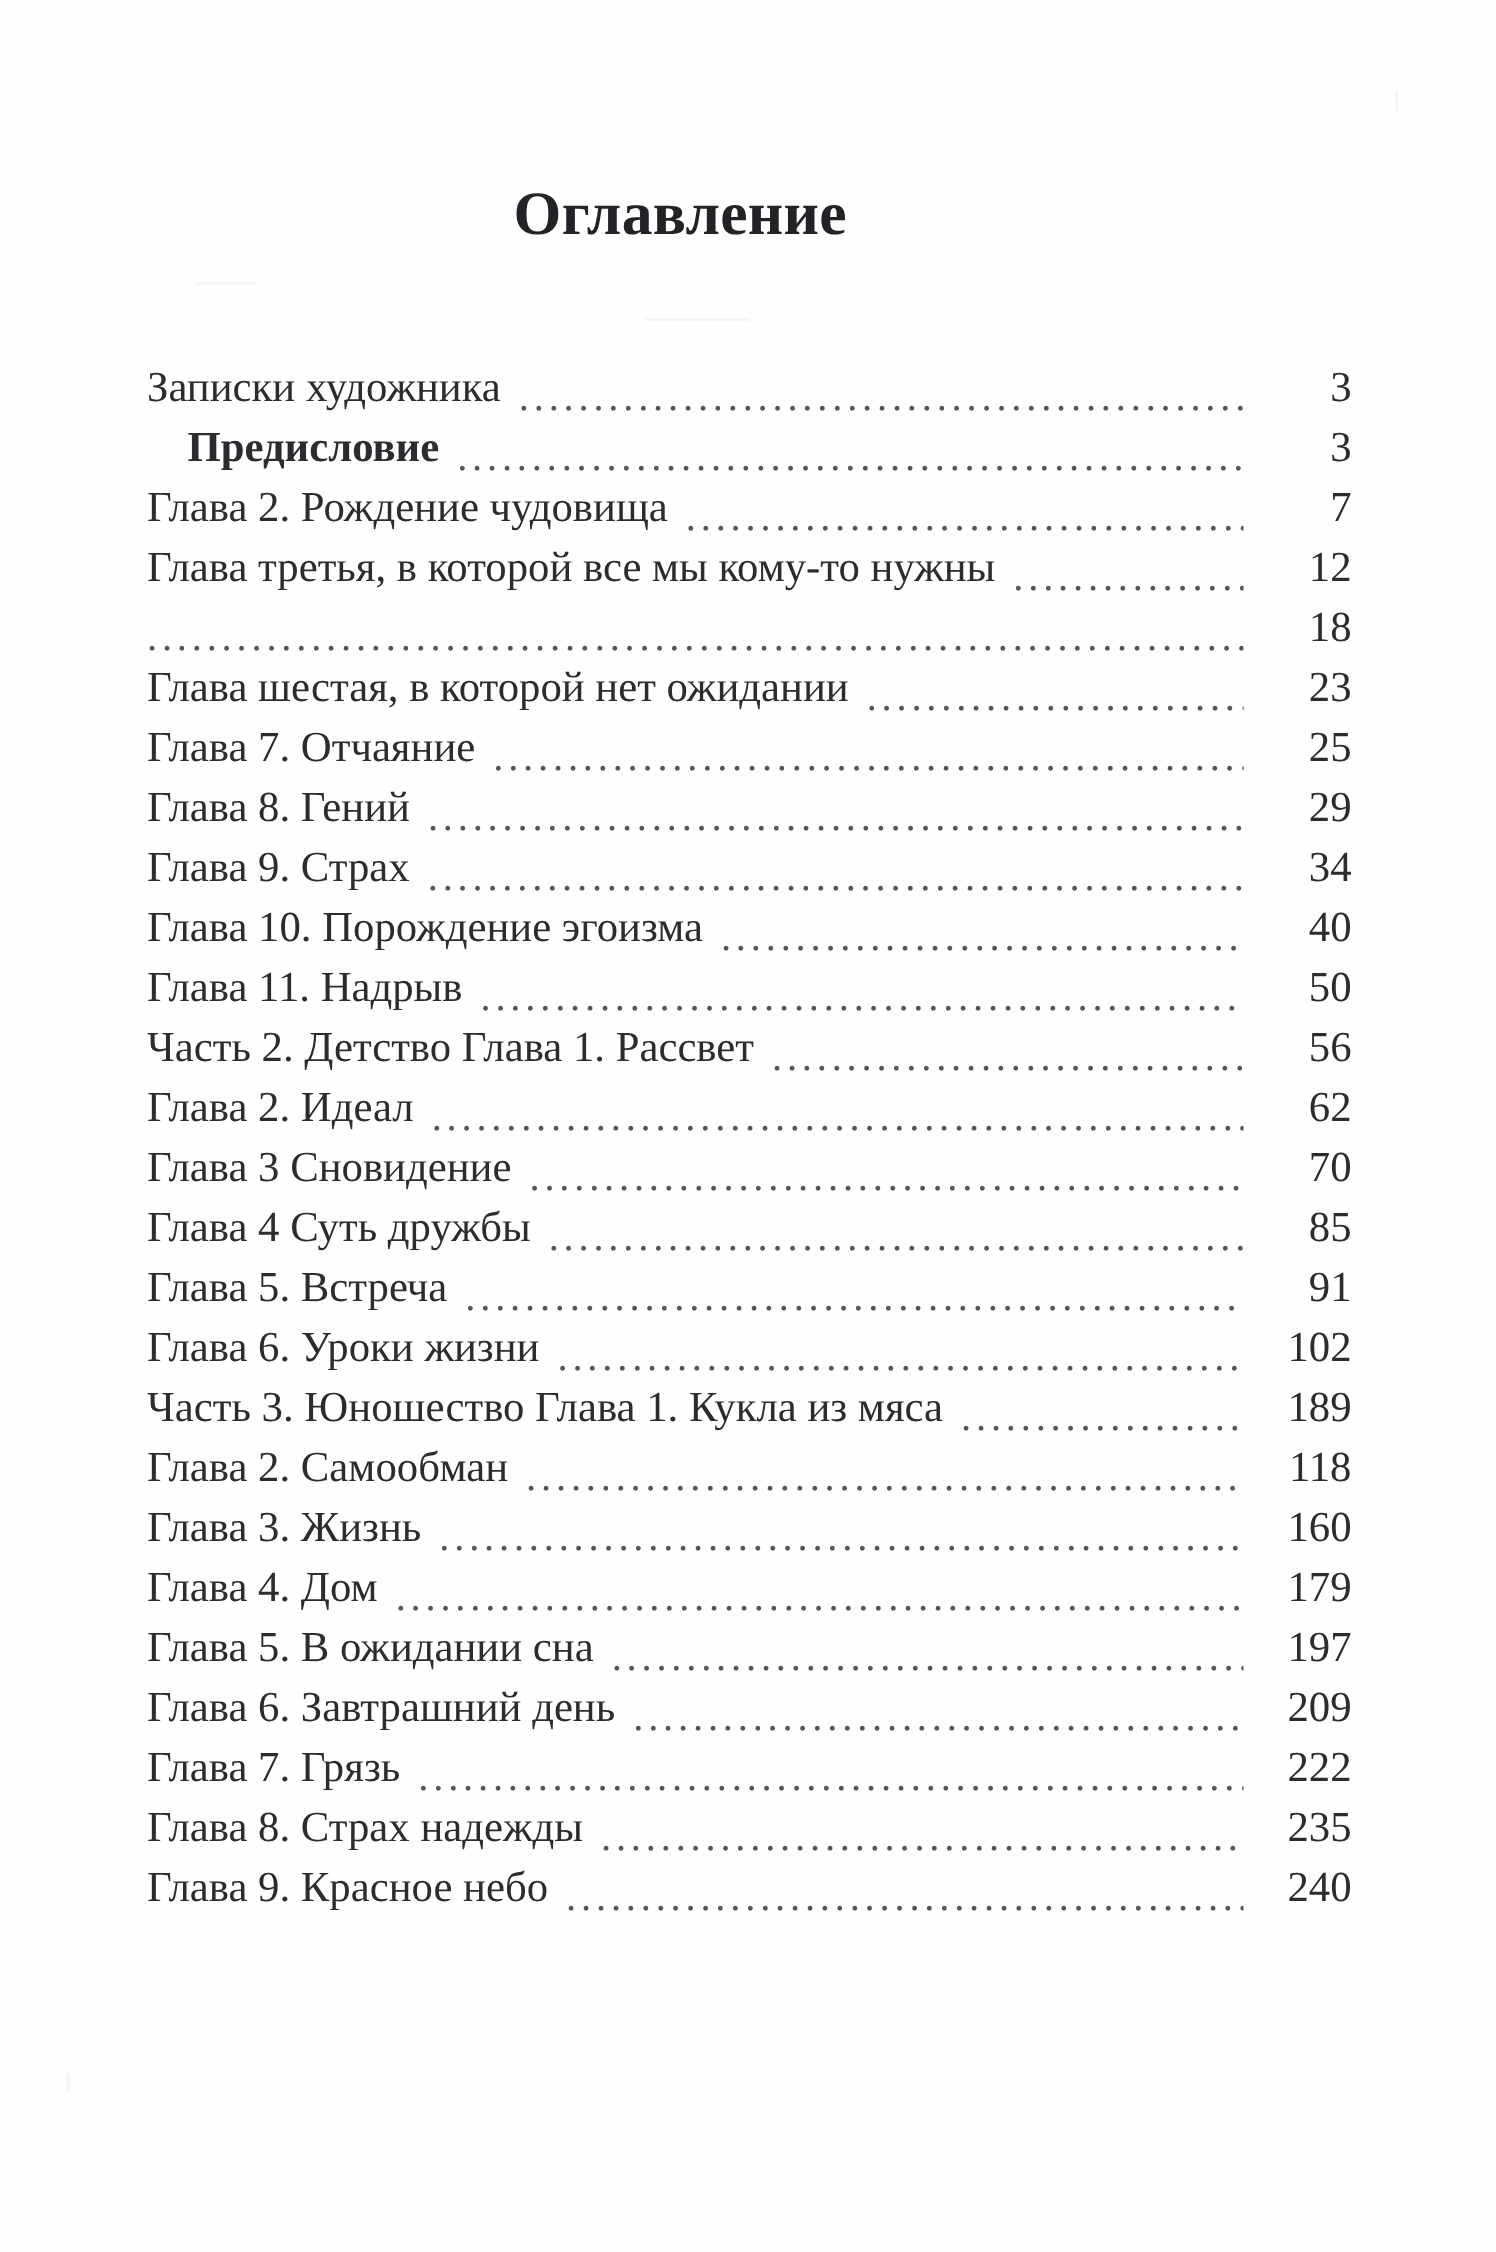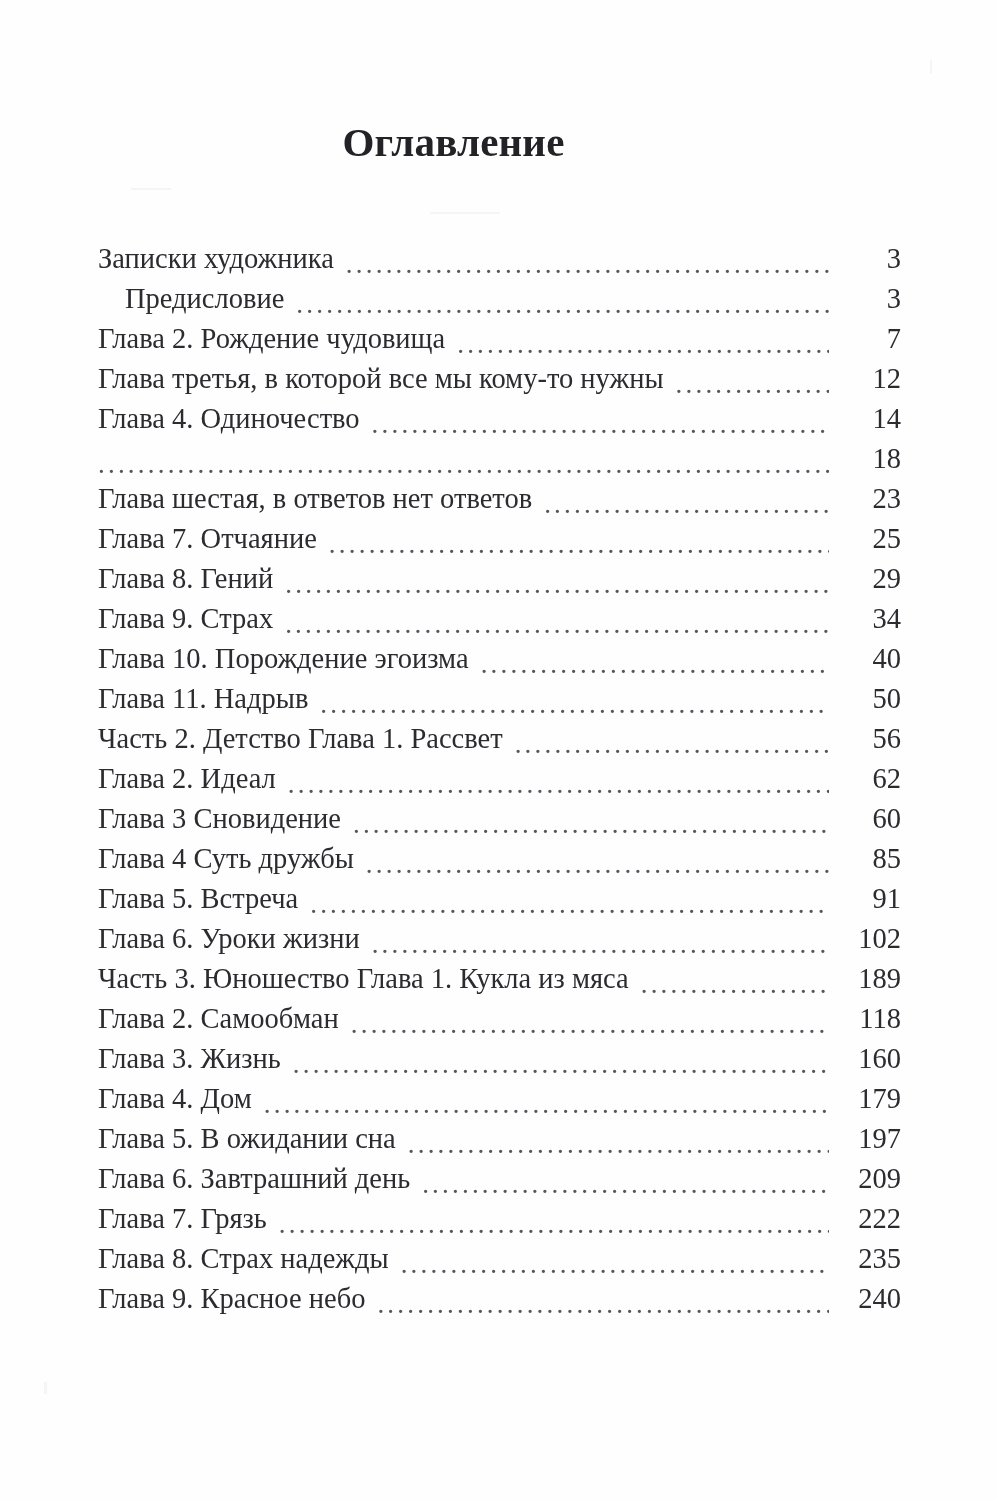--- a/index.html
+++ b/index.html
@@ -58,20 +58,21 @@
   }
 
   .toc-row .entry-title {
     flex: 0 0 auto;
     padding-right: 12px;
     color: #2b2b30;
   }
 
   .toc-row.level-2 .entry-title {
     padding-left: 27px;
+    font-weight: bold;
   }
 
   .toc-row .leader {
     flex: 1 1 auto;
     position: relative;
     height: 1em;
     overflow: hidden;
     margin-right: 10px;
     min-width: 10px;
   }
@@ -130,30 +131,25 @@
         <span class="entry-title">Глава 2. Рождение чудовища</span>
         <span class="leader"></span>
         <span class="entry-page">7</span>
       </div>
       <div class="toc-row level-1">
         <span class="entry-title">Глава третья, в которой все мы кому-то нужны</span>
         <span class="leader"></span>
         <span class="entry-page">12</span>
       </div>
       <div class="toc-row level-1">
-        <span class="entry-title">Глава 4. Одиночество</span>
-        <span class="leader"></span>
-        <span class="entry-page">14</span>
-      </div>
-      <div class="toc-row level-1">
         <span class="leader"></span>
         <span class="entry-page">18</span>
       </div>
       <div class="toc-row level-1">
-        <span class="entry-title">Глава шестая, в ответов нет ответов</span>
+        <span class="entry-title">Глава шестая, в которой нет ожидании</span>
         <span class="leader"></span>
         <span class="entry-page">23</span>
       </div>
       <div class="toc-row level-1">
         <span class="entry-title">Глава 7. Отчаяние</span>
         <span class="leader"></span>
         <span class="entry-page">25</span>
       </div>
       <div class="toc-row level-1">
         <span class="entry-title">Глава 8. Гений</span>
@@ -181,21 +177,21 @@
         <span class="entry-page">56</span>
       </div>
       <div class="toc-row level-1">
         <span class="entry-title">Глава 2. Идеал</span>
         <span class="leader"></span>
         <span class="entry-page">62</span>
       </div>
       <div class="toc-row level-1">
         <span class="entry-title">Глава 3 Сновидение</span>
         <span class="leader"></span>
-        <span class="entry-page">60</span>
+        <span class="entry-page">70</span>
       </div>
       <div class="toc-row level-1">
         <span class="entry-title">Глава 4 Суть дружбы</span>
         <span class="leader"></span>
         <span class="entry-page">85</span>
       </div>
       <div class="toc-row level-1">
         <span class="entry-title">Глава 5. Встреча</span>
         <span class="leader"></span>
         <span class="entry-page">91</span>

